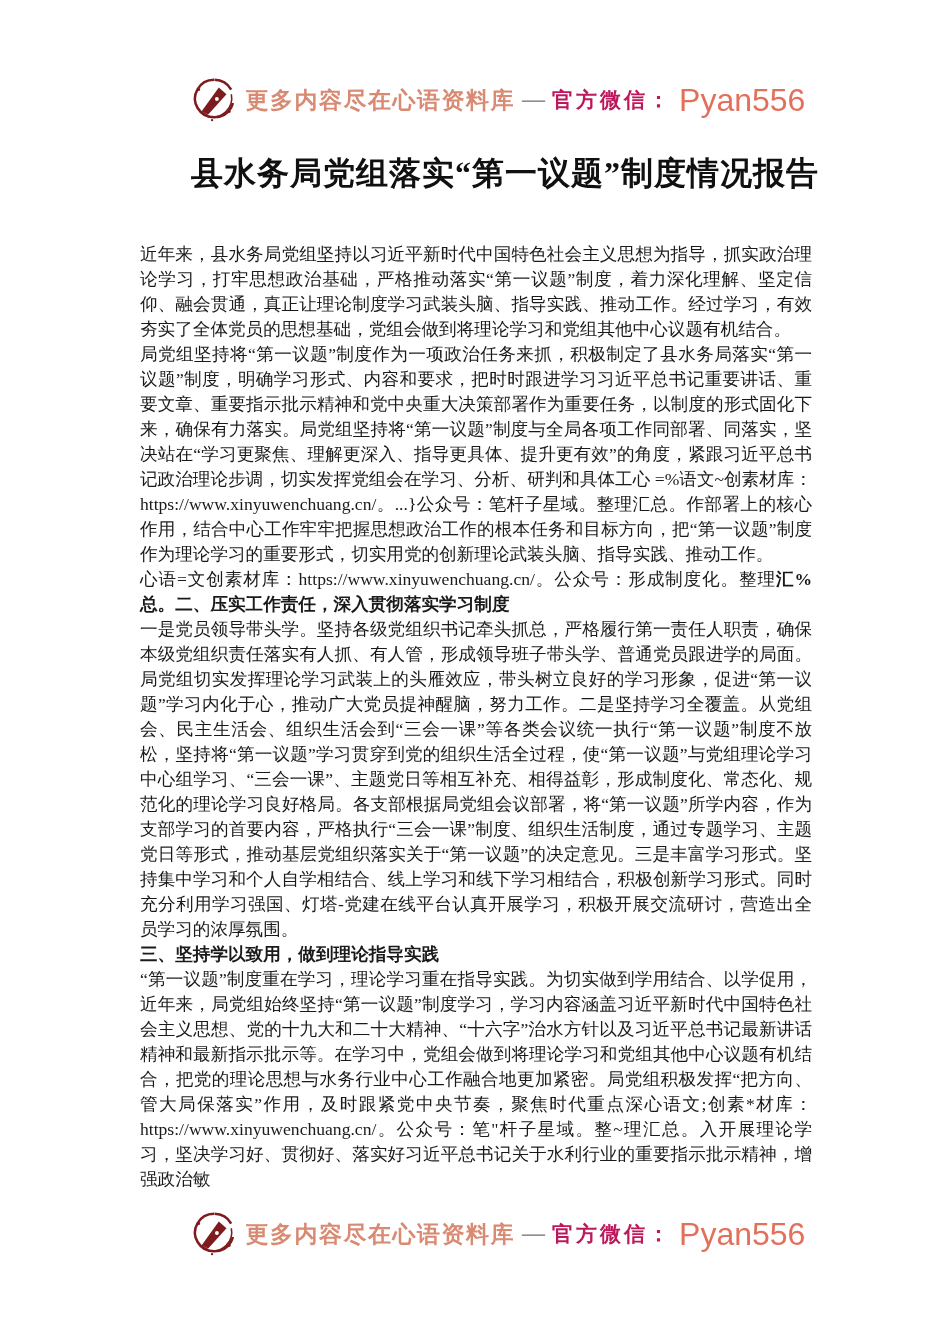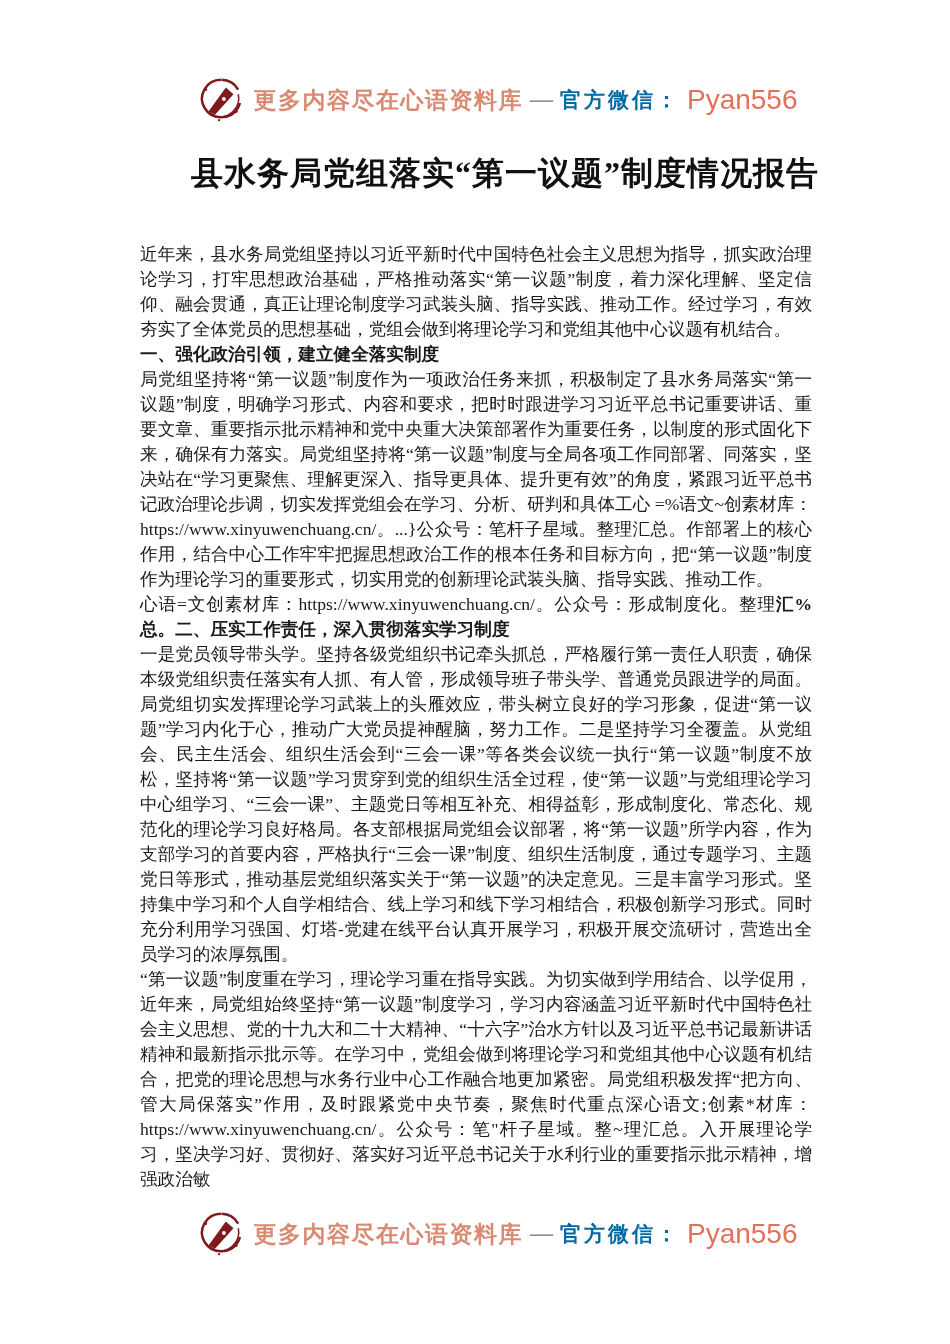--- a/index.html
+++ b/index.html
@@ -23,23 +23,23 @@
   .logo { display:block; width:50px; height:48px; flex:0 0 auto; }
   .wm-brand {
     font-family:"Liberation Serif", serif;
     font-size:23px; font-weight:700; letter-spacing:1.5px;
     color:#d98a72;
   }
   .wm-sep { font-family:"Liberation Serif", serif; font-size:23px; color:#8f8f8f; font-weight:700; }
   .wm-label {
     font-family:"Liberation Serif", serif;
     font-size:21px; font-weight:700; letter-spacing:3px;
-    color:#0369a1;
+    color:#be185d;
   }
-  .wm-id { font-size:28px; color:#e2705a; font-family:"Liberation Sans", sans-serif; }
+  .wm-id { font-size:32px; color:#e2705a; font-family:"Liberation Sans", sans-serif; }
   
   .title {
     position:absolute; top:144px; left:0; width:100%;
     margin:8px; text-align:center;
     font-family:"Liberation Serif", serif;
     font-size:32px; font-weight:700; color:#101010;
     letter-spacing:1px;
   }
   
   .body {
@@ -72,24 +72,24 @@
     <span class="wm-brand">更多内容尽在心语资料库</span>
     <span class="wm-sep">—</span>
     <span class="wm-label">官方微信：</span>
     <span class="wm-id">Pyan556</span>
   </div>
 
   <h1 class="title">县水务局党组落实“第一议题”制度情况报告</h1>
 
   <main class="body">
     <p class="serif">近年来，县水务局党组坚持以习近平新时代中国特色社会主义思想为指导，抓实政治理论学习，打牢思想政治基础，严格推动落实“第一议题”制度，着力深化理解、坚定信仰、融会贯通，真正让理论制度学习武装头脑、指导实践、推动工作。经过学习，有效夯实了全体党员的思想基础，党组会做到将理论学习和党组其他中心议题有机结合。</p>
-    <p class="serif bold">一、强化政治引领，建立健全落实制度</p>
     <p class="sans">局党组坚持将“第一议题”制度作为一项政治任务来抓，积极制定了县水务局落实“第一议题”制度，明确学习形式、内容和要求，把时时跟进学习习近平总书记重要讲话、重要文章、重要指示批示精神和党中央重大决策部署作为重要任务，以制度的形式固化下来，确保有力落实。局党组坚持将“第一议题”制度与全局各项工作同部署、同落实，坚决站在“学习更聚焦、理解更深入、指导更具体、提升更有效”的角度，紧跟习近平总书记政治理论步调，切实发挥党组会在学习、分析、研判和具体工心 =%语文~创素材库：https://www.xinyuwenchuang.cn/。...}公众号：笔杆子星域。整理汇总。作部署上的核心作用，结合中心工作牢牢把握思想政治工作的根本任务和目标方向，把“第一议题”制度作为理论学习的重要形式，切实用党的创新理论武装头脑、指导实践、推动工作。</p>
     <p class="sans"><span>心语=文创素材库：https://www.xinyuwenchuang.cn/。公众号：形成制度化。整理</span><span class="bold">汇%总。二、压实工作责任，深入贯彻落实学习制度</span></p>
     <p class="serif">一是党员领导带头学。坚持各级党组织书记牵头抓总，严格履行第一责任人职责，确保本级党组织责任落实有人抓、有人管，形成领导班子带头学、普通党员跟进学的局面。局党组切实发挥理论学习武装上的头雁效应，带头树立良好的学习形象，促进“第一议题”学习内化于心，推动广大党员提神醒脑，努力工作。二是坚持学习全覆盖。从党组会、民主生活会、组织生活会到“三会一课”等各类会议统一执行“第一议题”制度不放松，坚持将“第一议题”学习贯穿到党的组织生活全过程，使“第一议题”与党组理论学习中心组学习、“三会一课”、主题党日等相互补充、相得益彰，形成制度化、常态化、规范化的理论学习良好格局。各支部根据局党组会议部署，将“第一议题”所学内容，作为支部学习的首要内容，严格执行“三会一课”制度、组织生活制度，通过专题学习、主题党日等形式，推动基层党组织落实关于“第一议题”的决定意见。三是丰富学习形式。坚持集中学习和个人自学相结合、线上学习和线下学习相结合，积极创新学习形式。同时充分利用学习强国、灯塔-党建在线平台认真开展学习，积极开展交流研讨，营造出全员学习的浓厚氛围。</p>
+    <p class="serif bold">三、坚持学以致用，做到理论指导实践</p>
     <p class="sans">“第一议题”制度重在学习，理论学习重在指导实践。为切实做到学用结合、以学促用，近年来，局党组始终坚持“第一议题”制度学习，学习内容涵盖习近平新时代中国特色社会主义思想、党的十九大和二十大精神、“十六字”治水方针以及习近平总书记最新讲话精神和最新指示批示等。在学习中，党组会做到将理论学习和党组其他中心议题有机结合，把党的理论思想与水务行业中心工作融合地更加紧密。局党组积极发挥“把方向、管大局保落实”作用，及时跟紧党中央节奏，聚焦时代重点深心语文;创素*材库：https://www.xinyuwenchuang.cn/。公众号：笔"杆子星域。整~理汇总。入开展理论学习，坚决学习好、贯彻好、落实好习近平总书记关于水利行业的重要指示批示精神，增强政治敏</p>
   </main>
 
   <div class="watermark footer">
     <svg class="logo" viewBox="0 0 52 48" xmlns="http://www.w3.org/2000/svg">
       <path d="M26 3 A20 19.5 0 1 0 26.5 3" fill="none" stroke="#7d1b1e" stroke-width="2.6" stroke-dasharray="88 14"></path>
       <path d="M44 18 A20 19.5 0 0 1 20 41" fill="none" stroke="#7d1b1e" stroke-width="1.6" stroke-dasharray="40 10"></path>
       <path d="M13 36 L31 11 L39 18 L20 39 Z" fill="#7d1b1e"></path>
       <path d="M13 36 L20 39 L15.5 40.5 Z" fill="#7d1b1e"></path>
       <circle cx="29" cy="23" r="2" fill="#ffffff"></circle>

